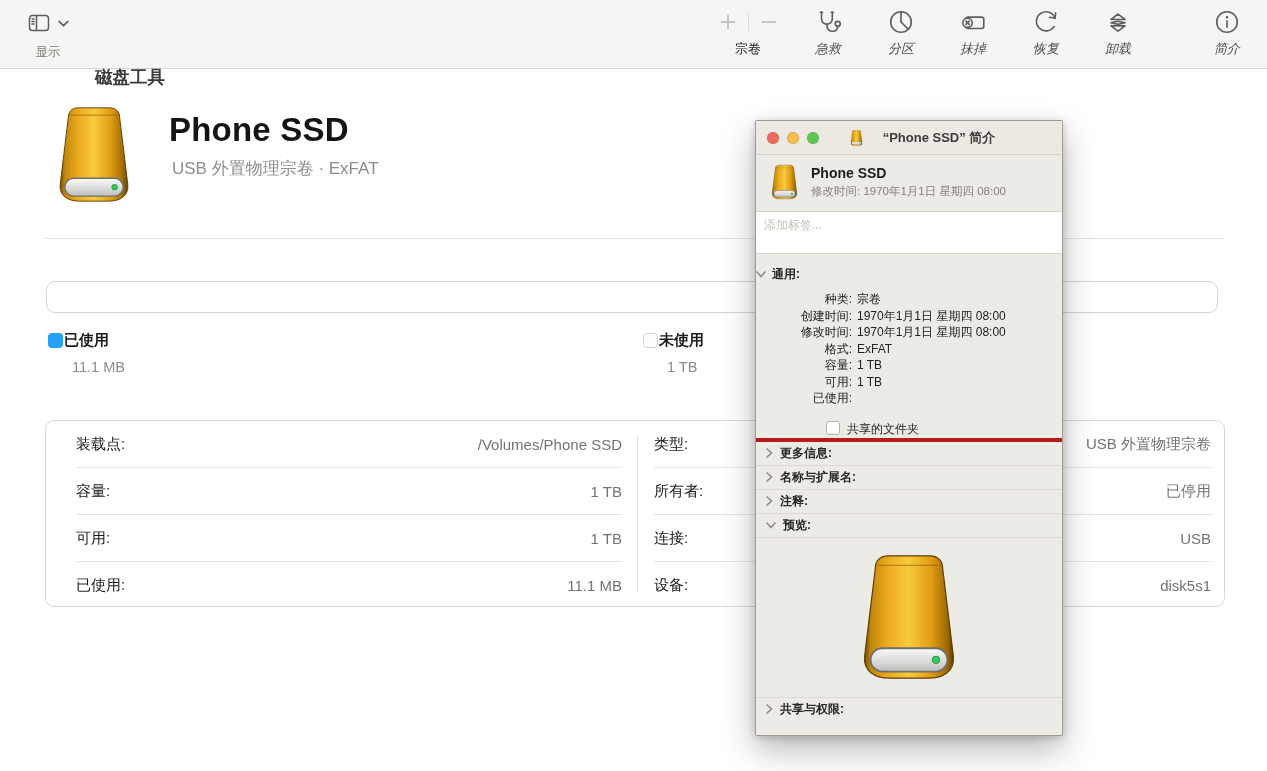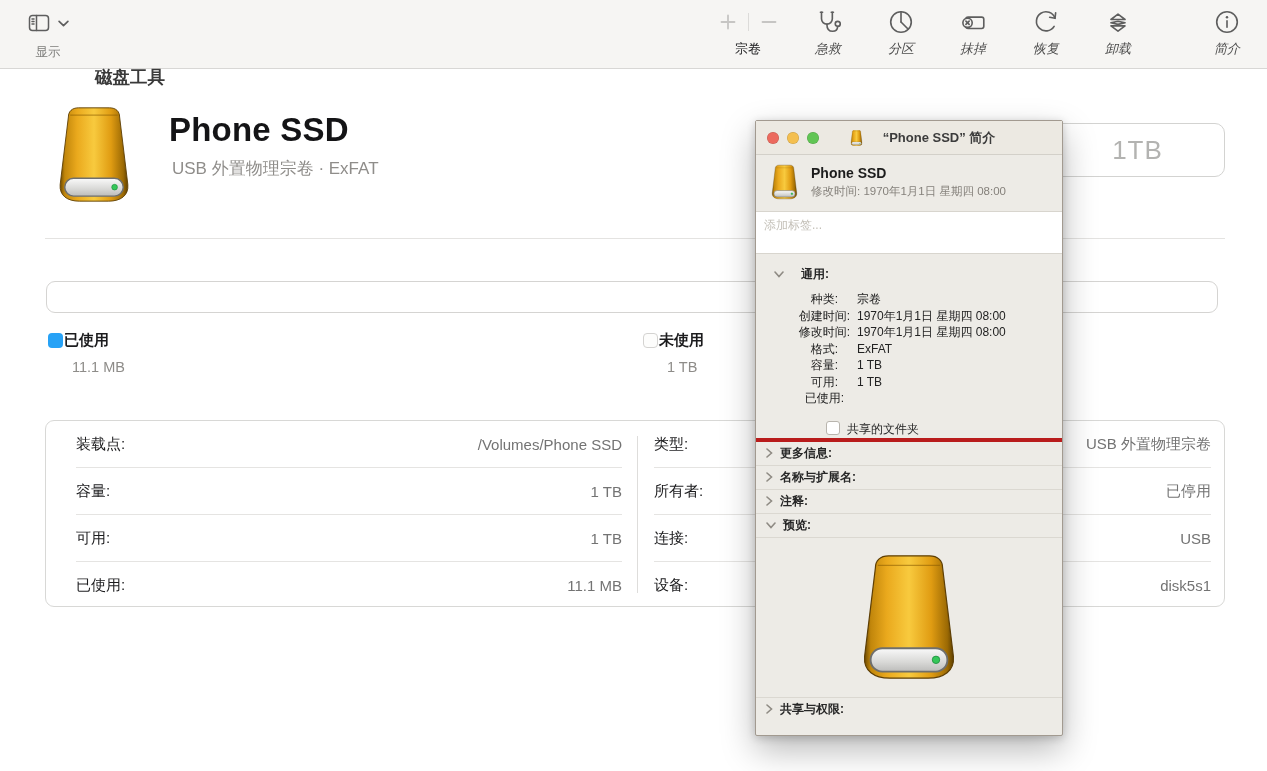--- a/index.html
+++ b/index.html
@@ -57,26 +57,26 @@
   .light { width:12px; height:12px; border-radius:50%; box-shadow:inset 0 0 0 .5px rgba(0,0,0,.18); }
   .light.red { background:#ec6a5e; } .light.yellow { background:#f4bf4f; } .light.green { background:#61c554; }
   .p-title-grp { display:flex; align-items:center; gap:19px; margin-left:26px; }
   .p-title { font-size:13px; font-weight:700; color:#3c3c3c; }
   .p-header { flex:0 0 56px; display:flex; gap:10px; padding:9px 12px 0 12px; }
   .p-name { font-size:14px; font-weight:700; color:#1c1c1c; margin-top:1px; }
   .p-modified { font-size:11.5px; color:#85817b; margin-top:3px; }
   .p-tag { flex:0 0 43px; }
   .p-tag textarea { width:100%; height:43px; border:none; border-top:1px solid #d8d5ce; border-bottom:1px solid #d8d5ce; background:#fff; resize:none; outline:none; padding:5px 8px; font-family:inherit; font-size:12px; color:#333; }
   .p-tag textarea::placeholder { color:#c4c0b8; }
-  .sec-head { display:flex; align-items:center; gap:17px; padding:8px 10px 4px 18px; }
+  .sec-head { display:flex; align-items:center; gap:6px; padding:8px 10px 4px 0; }
   .sec-head .t, .p-row .t { font-size:12px; font-weight:700; color:#262626; }
   .chev { flex:0 0 auto; }
   .gen-rows { margin-top:4px; }
   .g-row { display:flex; font-size:12px; line-height:16.5px; color:#222; }
-  .g-label { width:96px; flex:0 0 96px; text-align:center;padding-left:41px; }
+  .g-label { width:96px; flex:0 0 96px; text-align:right;padding-left:41px; }
   .g-value { margin-left:5px; max-width:186px; }
   .cb-row { margin:14px 0 0 70px; display:flex; gap:7px; }
   .cb { width:14px; height:14px; background:#fff; border:1px solid #b9b5ae; border-radius:3px; }
   .cb-lab { font-size:12px; color:#262626; }
   .p-sections { border-top:4px solid #b91c1c; }
   .p-row { height:24px; display:flex; align-items:center; gap:7px; padding:0 10px; border-bottom:1px solid #dbd8d1; }
   .p-row.last { border-bottom:none; height:23px; }
   .p-preview { height:160px; display:flex; align-items:center; justify-content:center; border-bottom:1px solid #dbd8d1; }
 </style>
 </head>
@@ -200,21 +200,20 @@
         </div>
       <div class="lbl">简介</div>
     </div>
   </div>
 
   <svg class="drive-big">
       <use href="#drive-icon"></use>
     </svg>
   <div class="vol-name">Phone SSD</div>
   <div class="vol-sub">USB 外置物理宗卷 · ExFAT</div>
-  <div class="cap-badge">1TB</div>
   <div class="hdr-divider"></div>
 
   <div class="cap-bar"></div>
   <div class="legend used">
     <div class="line1">
       <span class="sw" style="background:#27A2F6;"></span>
       <span class="lab">已使用</span>
     </div>
     <div class="val">11.1 MB</div>
   </div>

